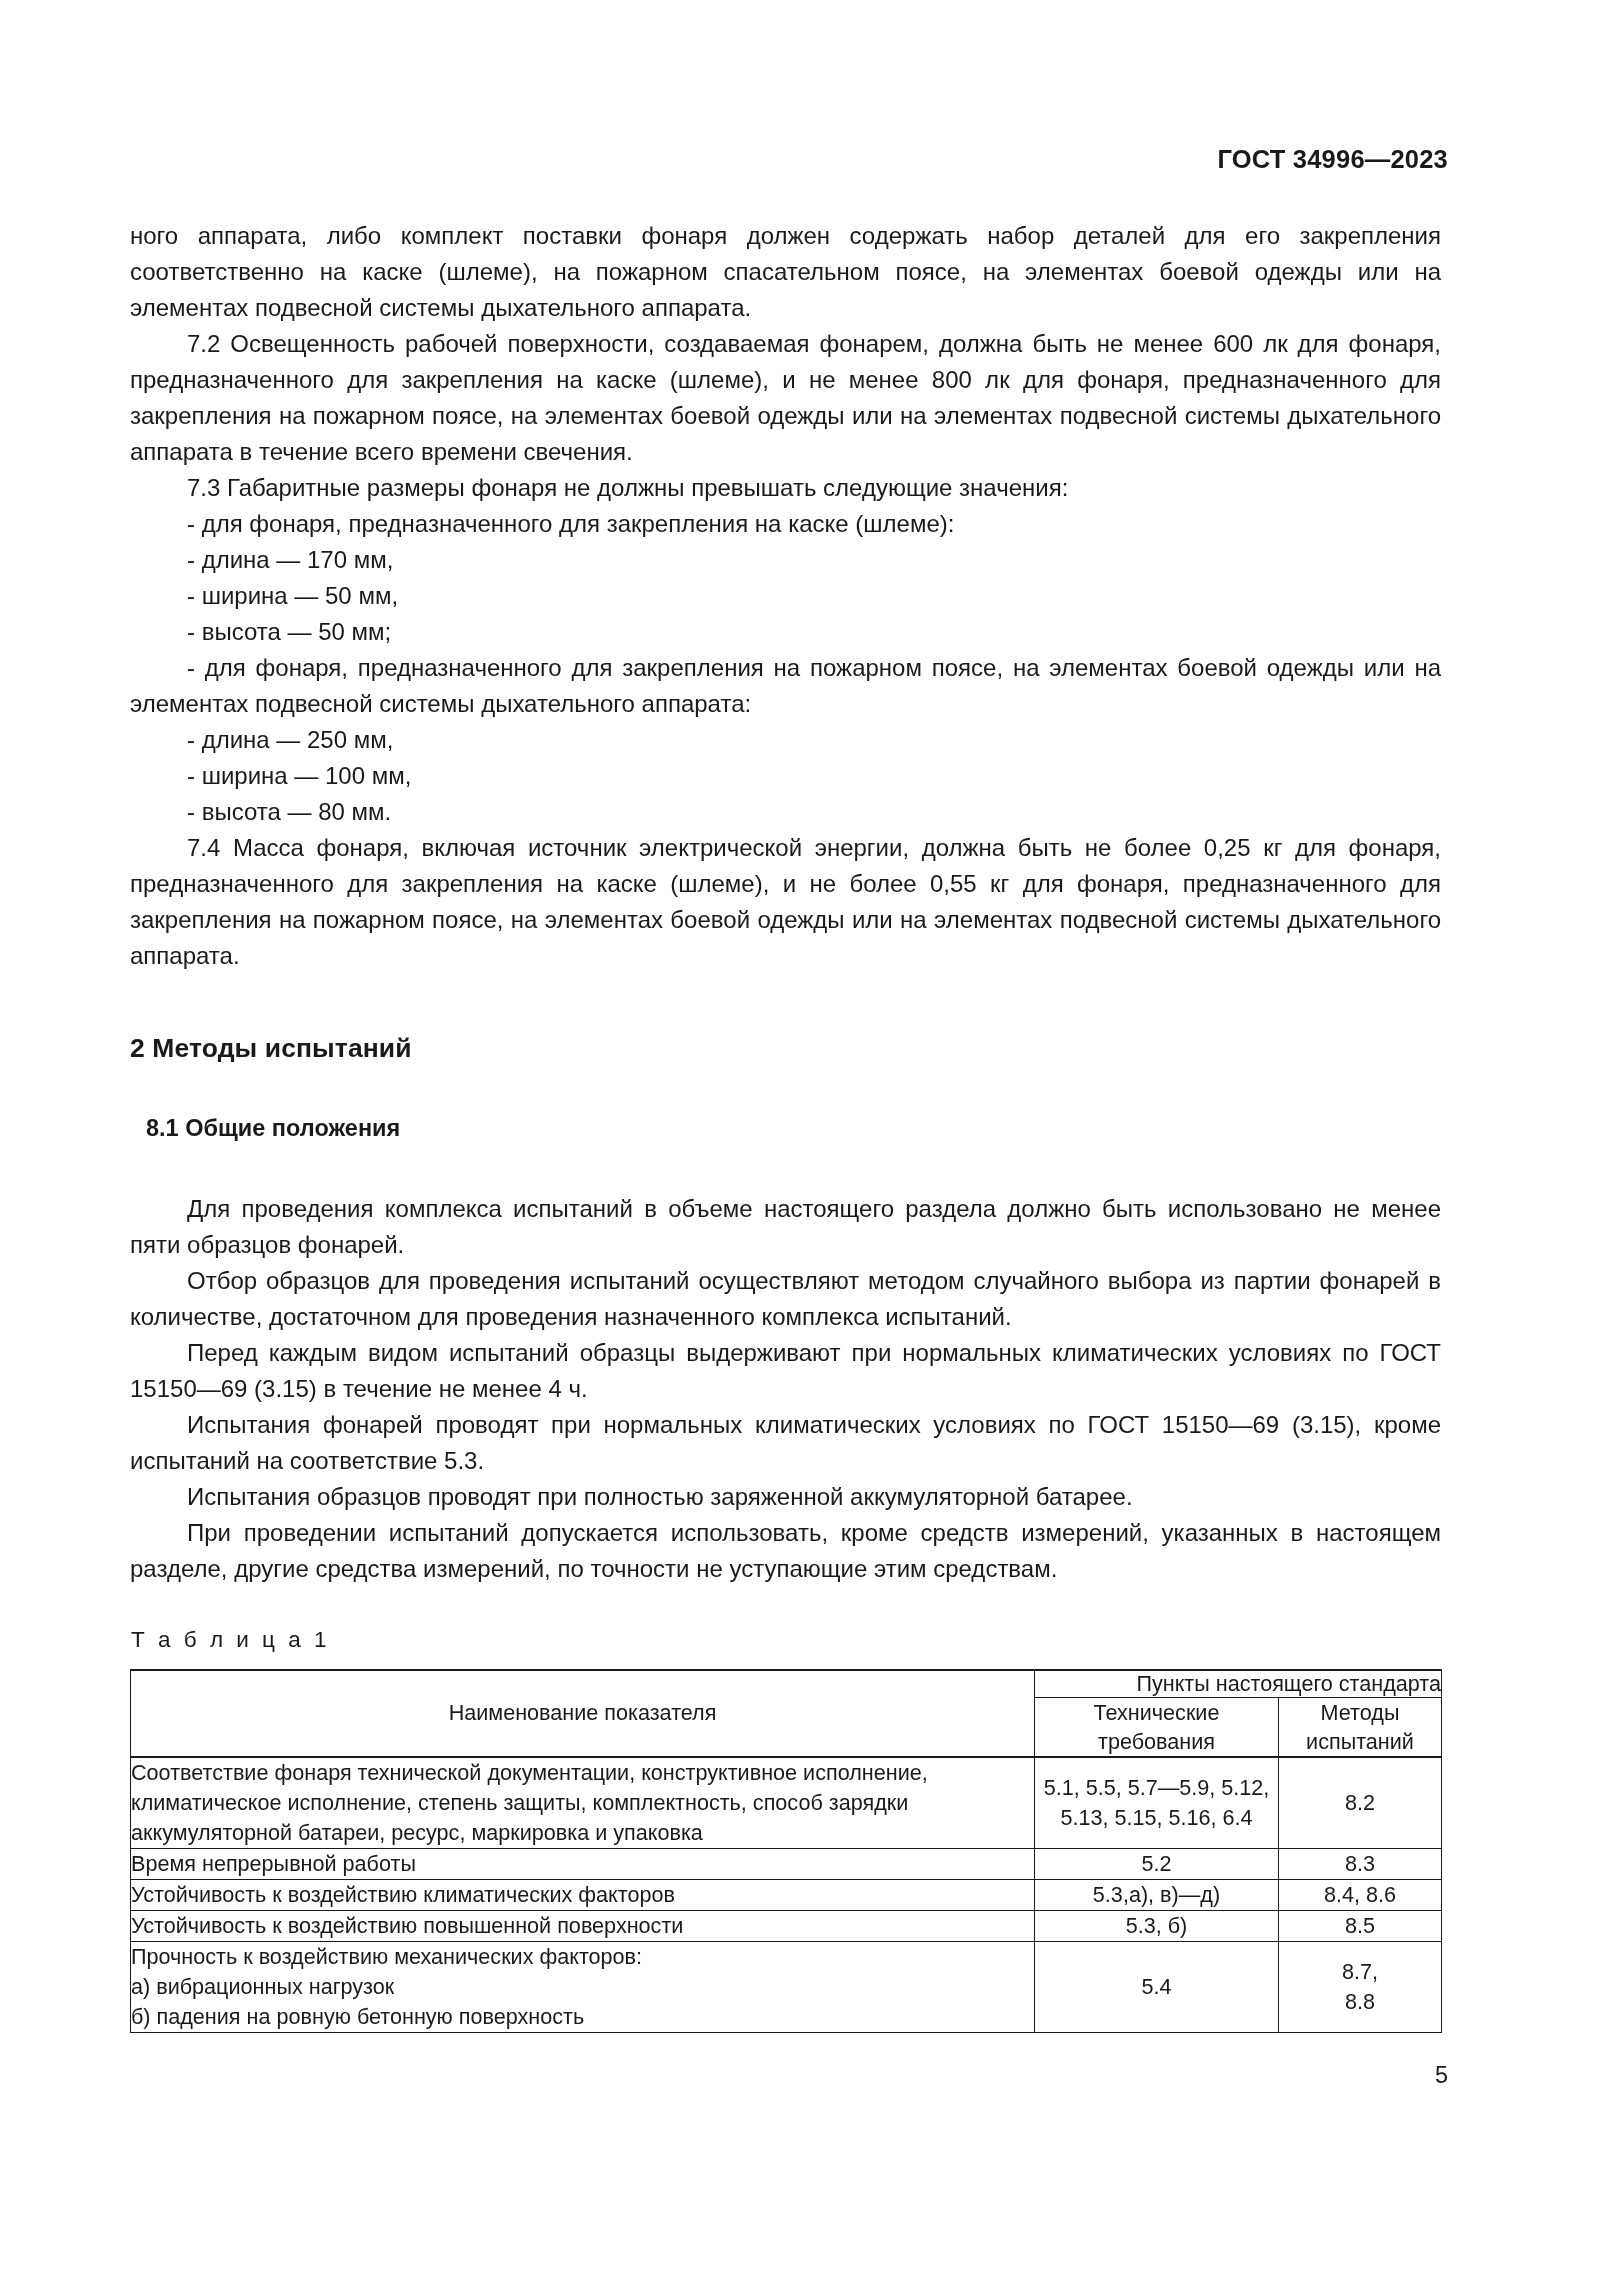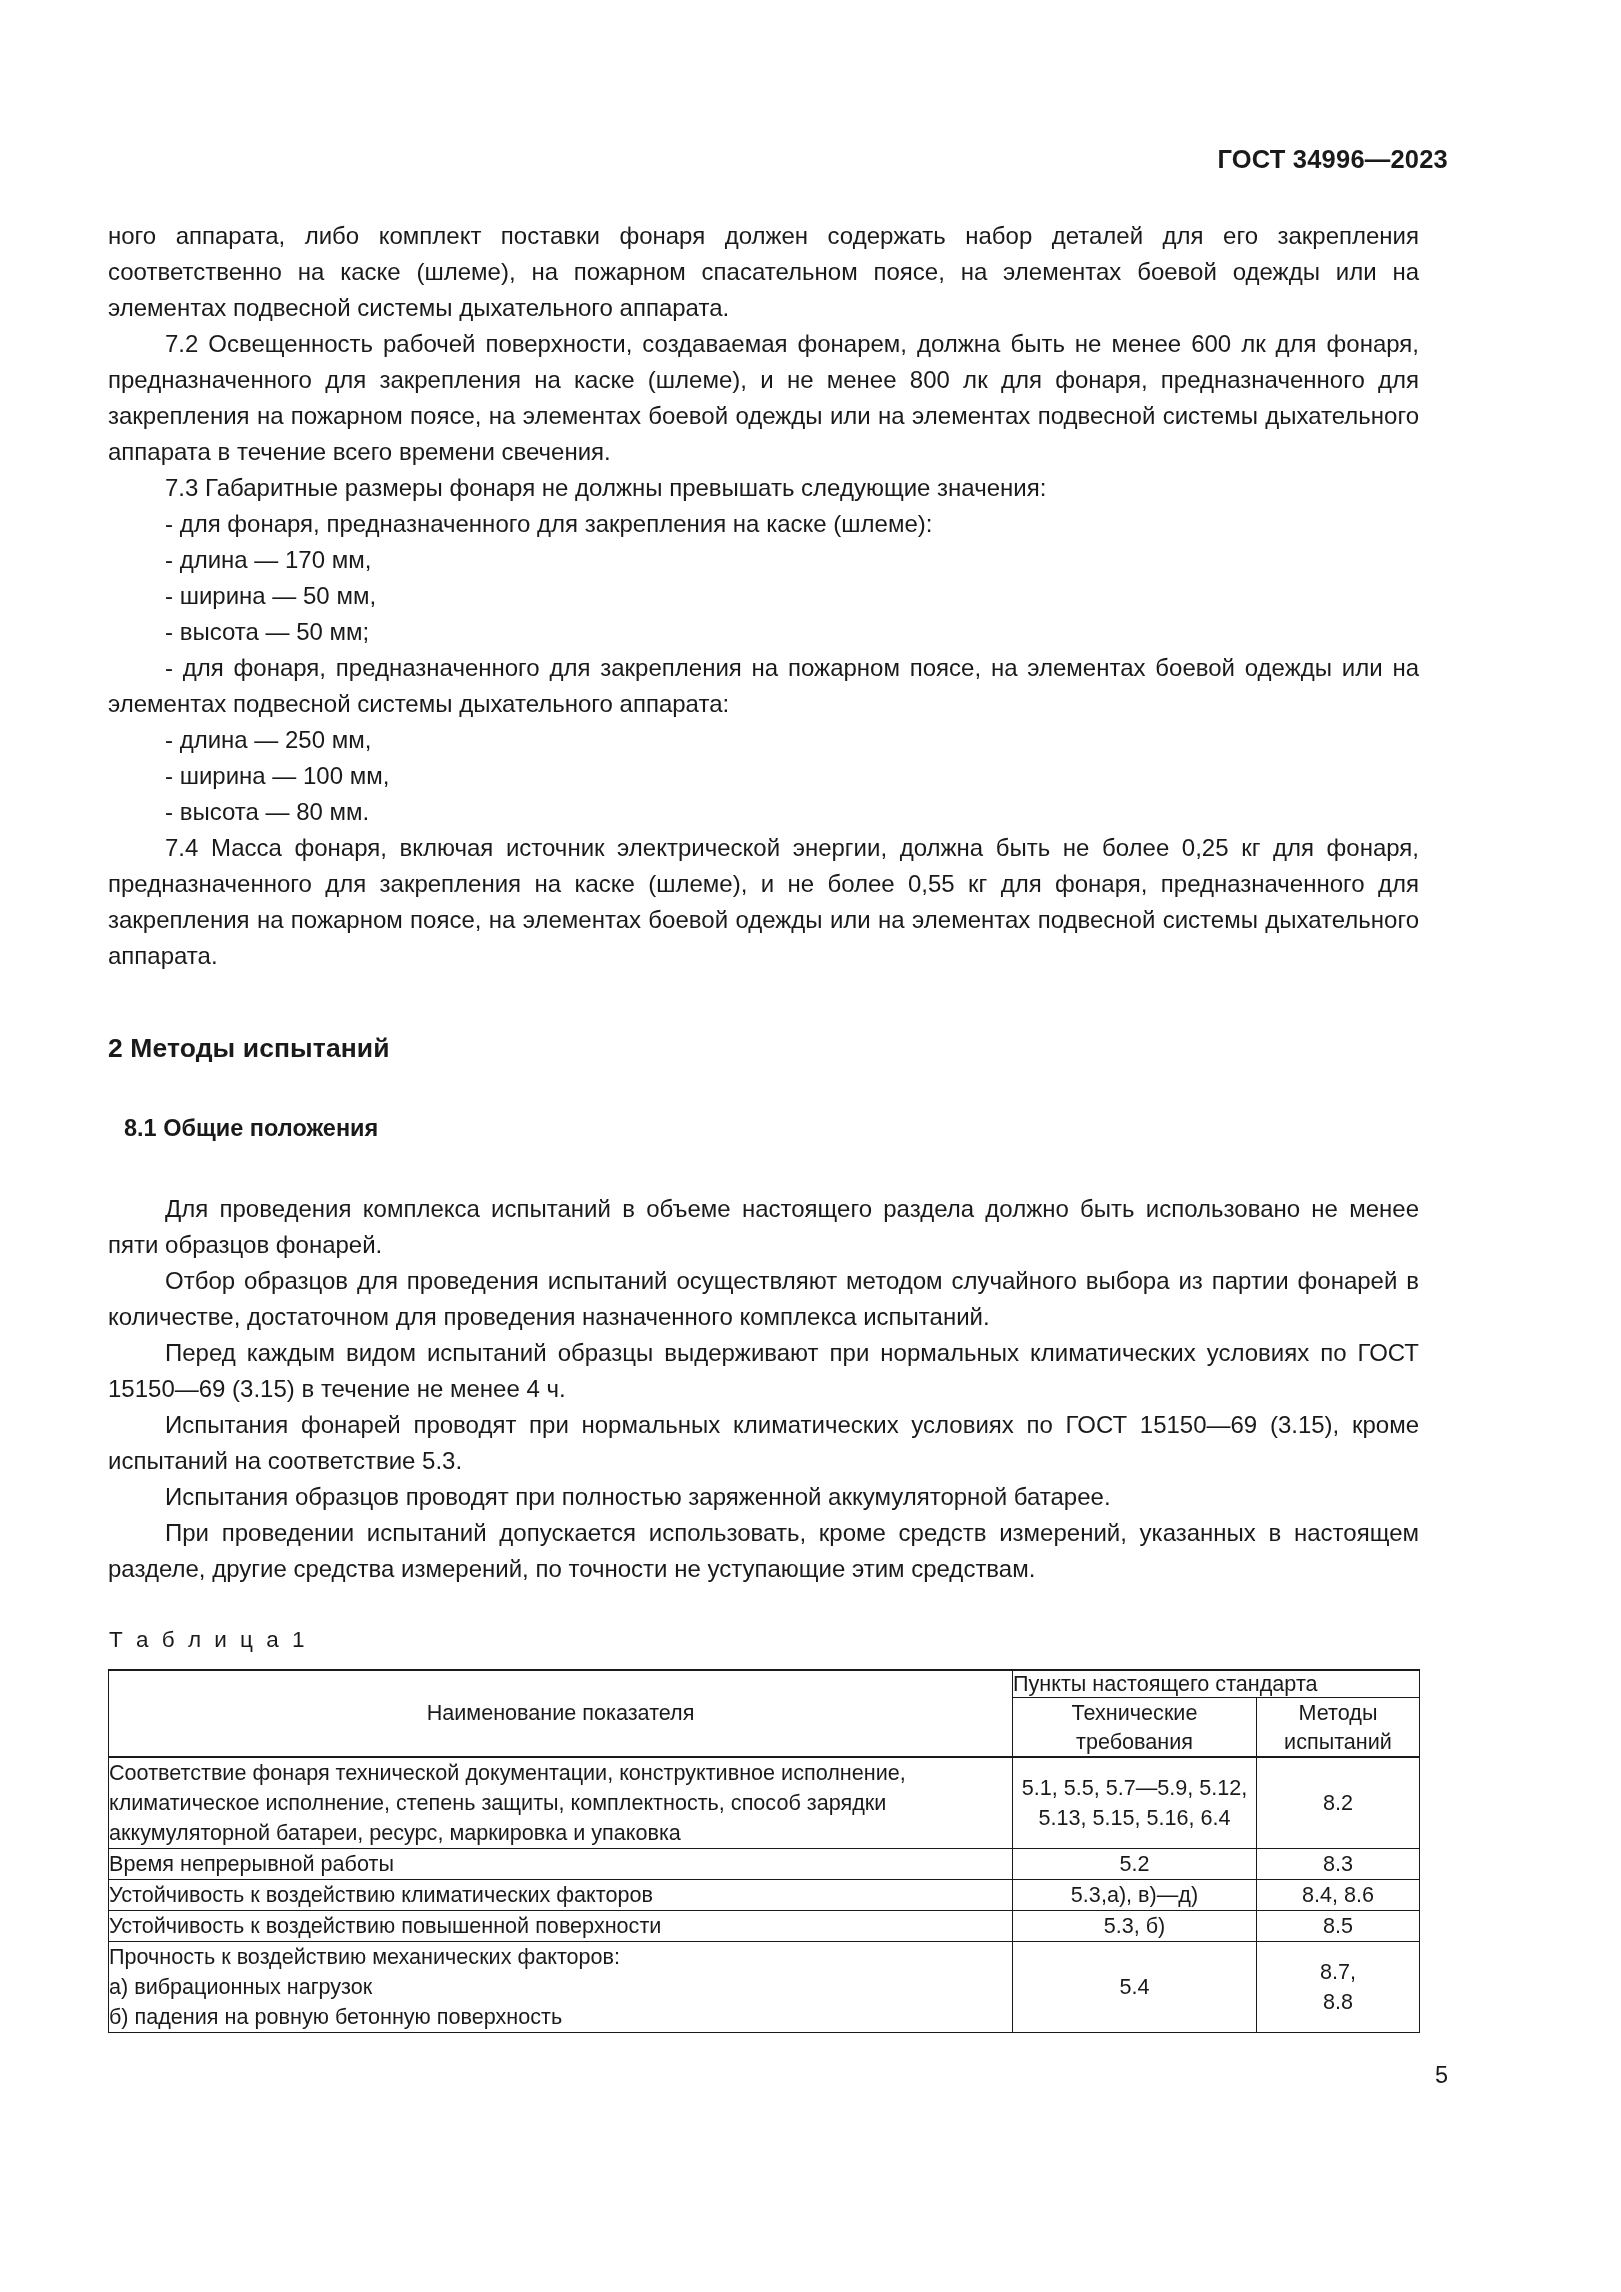--- a/index.html
+++ b/index.html
@@ -25,21 +25,21 @@
     right: 173px;
     font-size: 25.5px;
     font-weight: bold;
     letter-spacing: 0.2px;
     white-space: nowrap;
   }
 
   
   .content {
     position: absolute;
-    left: 108px;
+    left: 130px;
     top: 218px;
     width: 1311px;
   }
 
   p.body-par {
     margin: 0;
     font-size: 24px;
     line-height: 36px;
     text-align: justify;
     text-justify: inter-word;
@@ -99,21 +99,21 @@
     font-weight: normal;
   }
   table.gost .outer-top td,
   table.gost .outer-top th { border-top-width: 2.5px; }
 
   th.col-name {
     text-align: center;
     padding: 9.8px 13.7px;
   }
   th.grp {
-    text-align: left;
+    text-align: right;
     padding: 10.8px 9.8px;
   }
   th.sub {
     text-align: center;
     padding: 9.8px 7.8px;
     line-height: 29px;
   }
   td.name {
     text-align: left;
     padding: 12.7px 11.8px 12.7px 13.7px;

